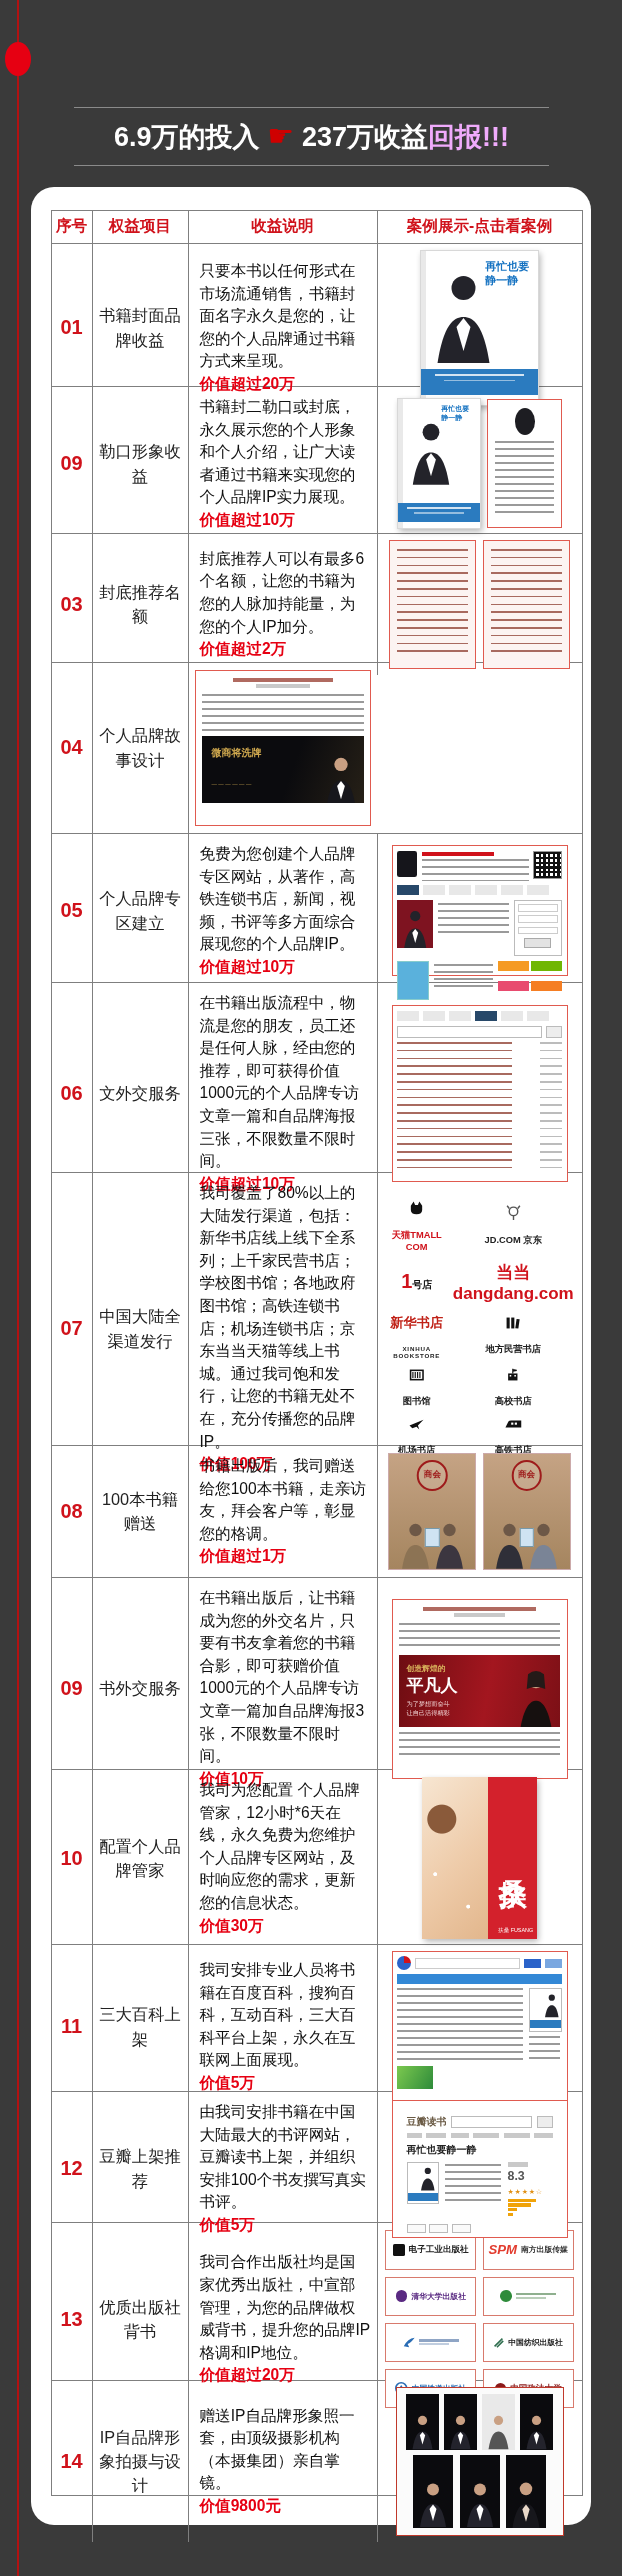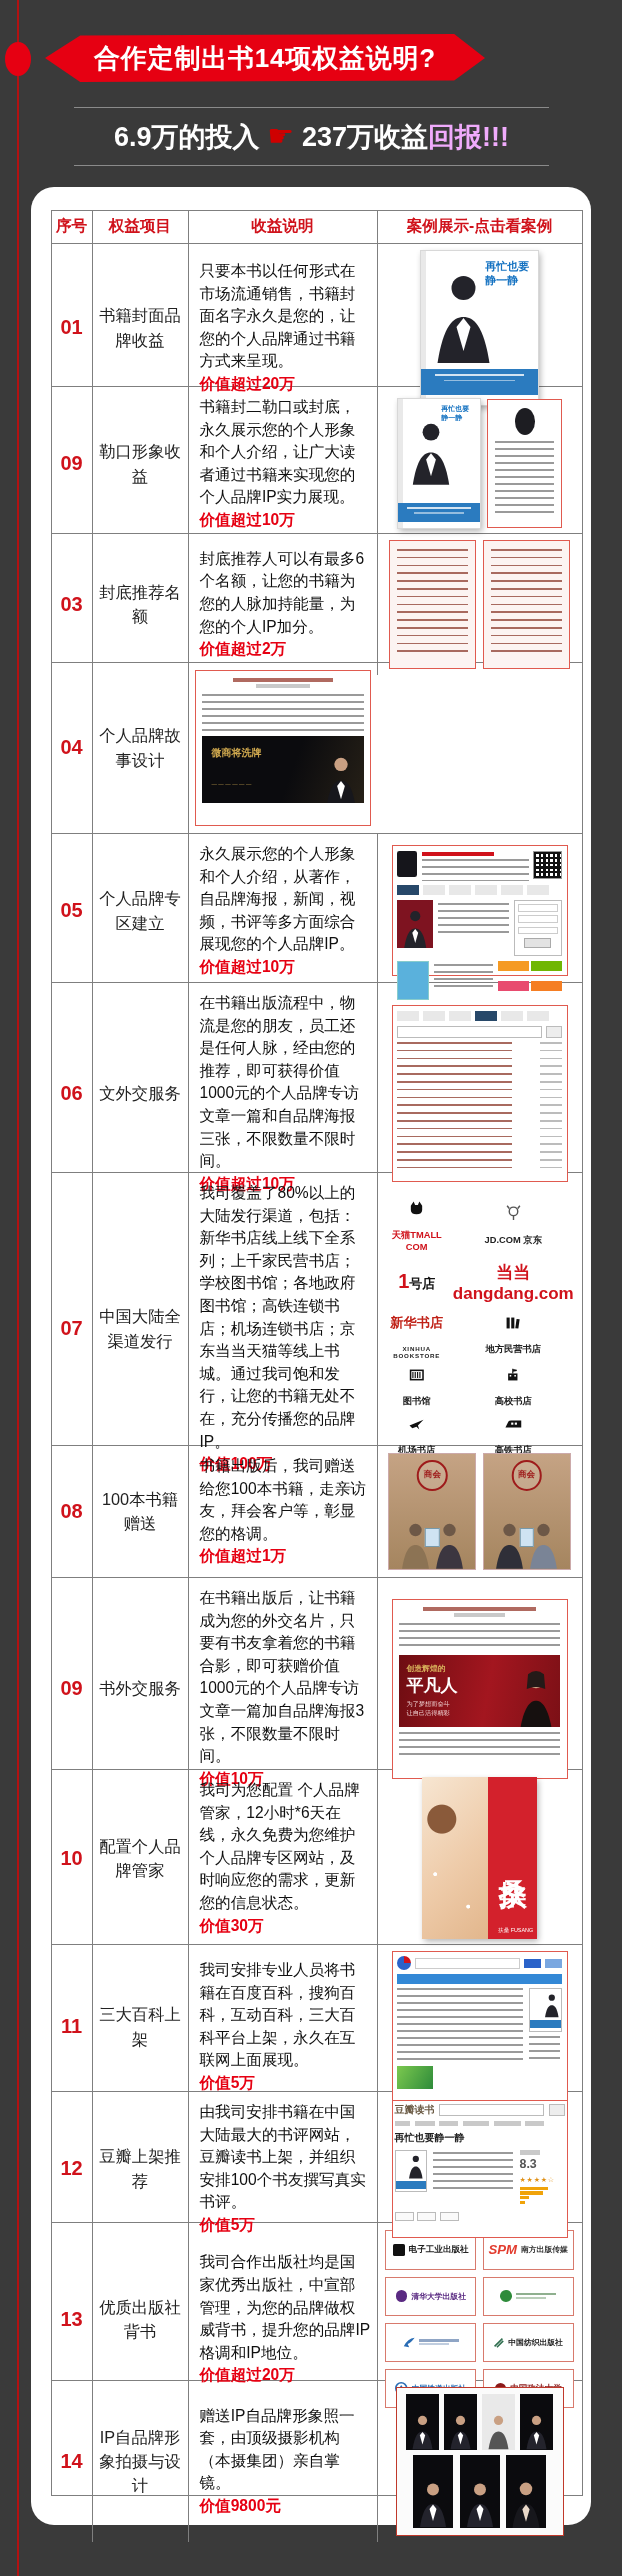--- a/index.html
+++ b/index.html
@@ -97,21 +97,21 @@
   .sbtn{width:14px;height:10px;background:#ededed;border:0.8px solid #bbb;}
   .srow{display:flex;gap:3.9px;margin-top:4.7px;}
   
   .logos7{display:grid;grid-template-columns:1fr 1fr;gap:9.3px 4.7px;width:100%;padding:1.6px 3.1px;box-sizing:border-box;}
   .lg{display:flex;flex-direction:column;align-items:center;justify-content:center;min-height:40px;gap:13px;text-align:center;}
   .lgred{color:#d0121b;font-weight:bold;font-size:9.3px;}
   .lgdark{color:#222;font-weight:bold;font-size:9.3px;}
   .lgcal{color:#c02218;font-weight:bold;font-size:13.2px;font-family:"Liberation Serif","DejaVu Serif",serif;}
   .lgsub{color:#222;font-size:6.2px;font-weight:bold;letter-spacing:0.8px;}
   .one{color:#d0121b;font-weight:bold;font-size:20px;line-height:.8;}
-  .oneb{color:#111;font-weight:bold;font-size:13px;}
+  .oneb{color:#111;font-weight:bold;font-size:10px;}
   
   .photo{width:86px;height:115px;background:linear-gradient(#c5a384,#a5855f);position:relative;border:0.8px solid #caa;}
   .badge8{position:absolute;top:6.2px;left:50%;transform:translateX(-50%);width:26.5px;height:26.5px;border:2.3px solid #9e1b1b;
           border-radius:50%;color:#9e1b1b;font-size:8.6px;font-weight:bold;display:flex;align-items:center;justify-content:center;background:rgba(255,255,255,.15);}
   .ppl{position:absolute;bottom:0;width:100%;display:flex;justify-content:center;gap:3.1px;align-items:flex-end;}
   .bkh{position:absolute;bottom:22px;left:50%;transform:translateX(-50%);width:12.4px;height:17px;background:#cfe3f2;border:0.8px solid #79a;}
   
   .shot9{width:176px;height:180px;}
   .ban9{height:72px;margin:5.4px 0;background:linear-gradient(100deg,#6e0d12,#a3161f 55%,#7c1016);position:relative;overflow:hidden;}
   .b9g{position:absolute;left:7.8px;top:7.8px;color:#d9b35c;font-size:7.8px;font-weight:bold;}
@@ -134,21 +134,21 @@
   .b11logo{width:14px;height:14px;border-radius:50%;background:conic-gradient(#d0121b 0 25%,#2a62c9 25% 100%);}
   .b11in{flex:1;height:8.6px;border:0.8px solid #ccc;}
   .b11b{width:17px;height:8.6px;background:#2a62c9;}
   .b11nav{height:9.3px;background:#3388d6;margin:3.9px 0;}
   .b11body{display:flex;gap:6.2px;}
   .bookS{width:31px;height:42px;background:#fff;border:0.8px solid #bbb;position:relative;}
   .bsband{position:absolute;bottom:2.3px;left:0;right:0;height:7.8px;background:#2b7bbf;}
   .bsman{position:absolute;right:1.6px;top:3.1px;}
   .green11{width:36px;height:23px;background:linear-gradient(120deg,#7cc94f,#2e8b3a);margin-top:6.2px;}
   
-  .shot12{width:176px;height:138px;padding:2px;}
+  .shot12{width:176px;height:138px;padding:14px;}
   .r12h{display:flex;align-items:center;gap:4.7px;}
   .dlogo{color:#6a5a44;font-size:10px;font-weight:bold;white-space:nowrap;}
   .navchips{display:flex;gap:4.7px;margin:4.7px 0 5.4px;}
   .nc{height:4.7px;background:#c9c9c9;}
   .r12title{font-size:10px;font-weight:bold;color:#222;margin:1.6px 0 4.7px;}
   .r12row{display:flex;gap:6.2px;}
   .rate{width:45px;}
   .r83{font-size:12.4px;font-weight:bold;color:#555;}
   .stars{color:#e09015;font-size:7px;letter-spacing:0.8px;}
   .obar{height:3.1px;background:#f0a30a;margin:1.6px 0;}
@@ -172,23 +172,20 @@
   .ph.s{width:33px;height:56px;}
   .ph.l{width:40px;height:73px;}
 </style>
 </head>
 <body>
 
 <div class="page">
   <div class="vline"></div>
   <div class="dot"></div>
 
-  <div class="ribbon">
-    <span class="ribbon-text">合作定制出书14项权益说明?</span>
-  </div>
 
   <div class="headline">
     <span>6.9万的投入</span><span class="hand">☛</span><span>237万收益</span><span class="red">回报!!!</span>
   </div>
 
   <div class="card">
     <div class="tbl">
 
       <div class="trow">
         <div class="c hcell">序号</div>
@@ -289,21 +286,21 @@
                 </svg>
             </div>
           </div>
         </div>
       </div>
 
       <div class="trow" style="height:148px">
         <div class="c num">05</div>
         <div class="c item">个人品牌专区建立</div>
         <div class="c desc">
-            <span>永久展示您的个人形象和个人介绍，从著作，自品牌海报，新闻，视频，书评等多方面综合展现您的个人品牌IP。</span>
+            <span>免费为您创建个人品牌专区网站，从著作，高铁连锁书店，新闻，视频，书评等多方面综合展现您的个人品牌IP。</span>
             <span class="val">价值超过10万</span>
           </div>
         <div class="c case">
           <div class="shot shot5">
             <div class="r5top">
               <div class="ava"></div>
               <div class="r5midcol">
                 <div class="redline"></div>
                 <div class="tl" style="height:22px"></div>
               </div>

